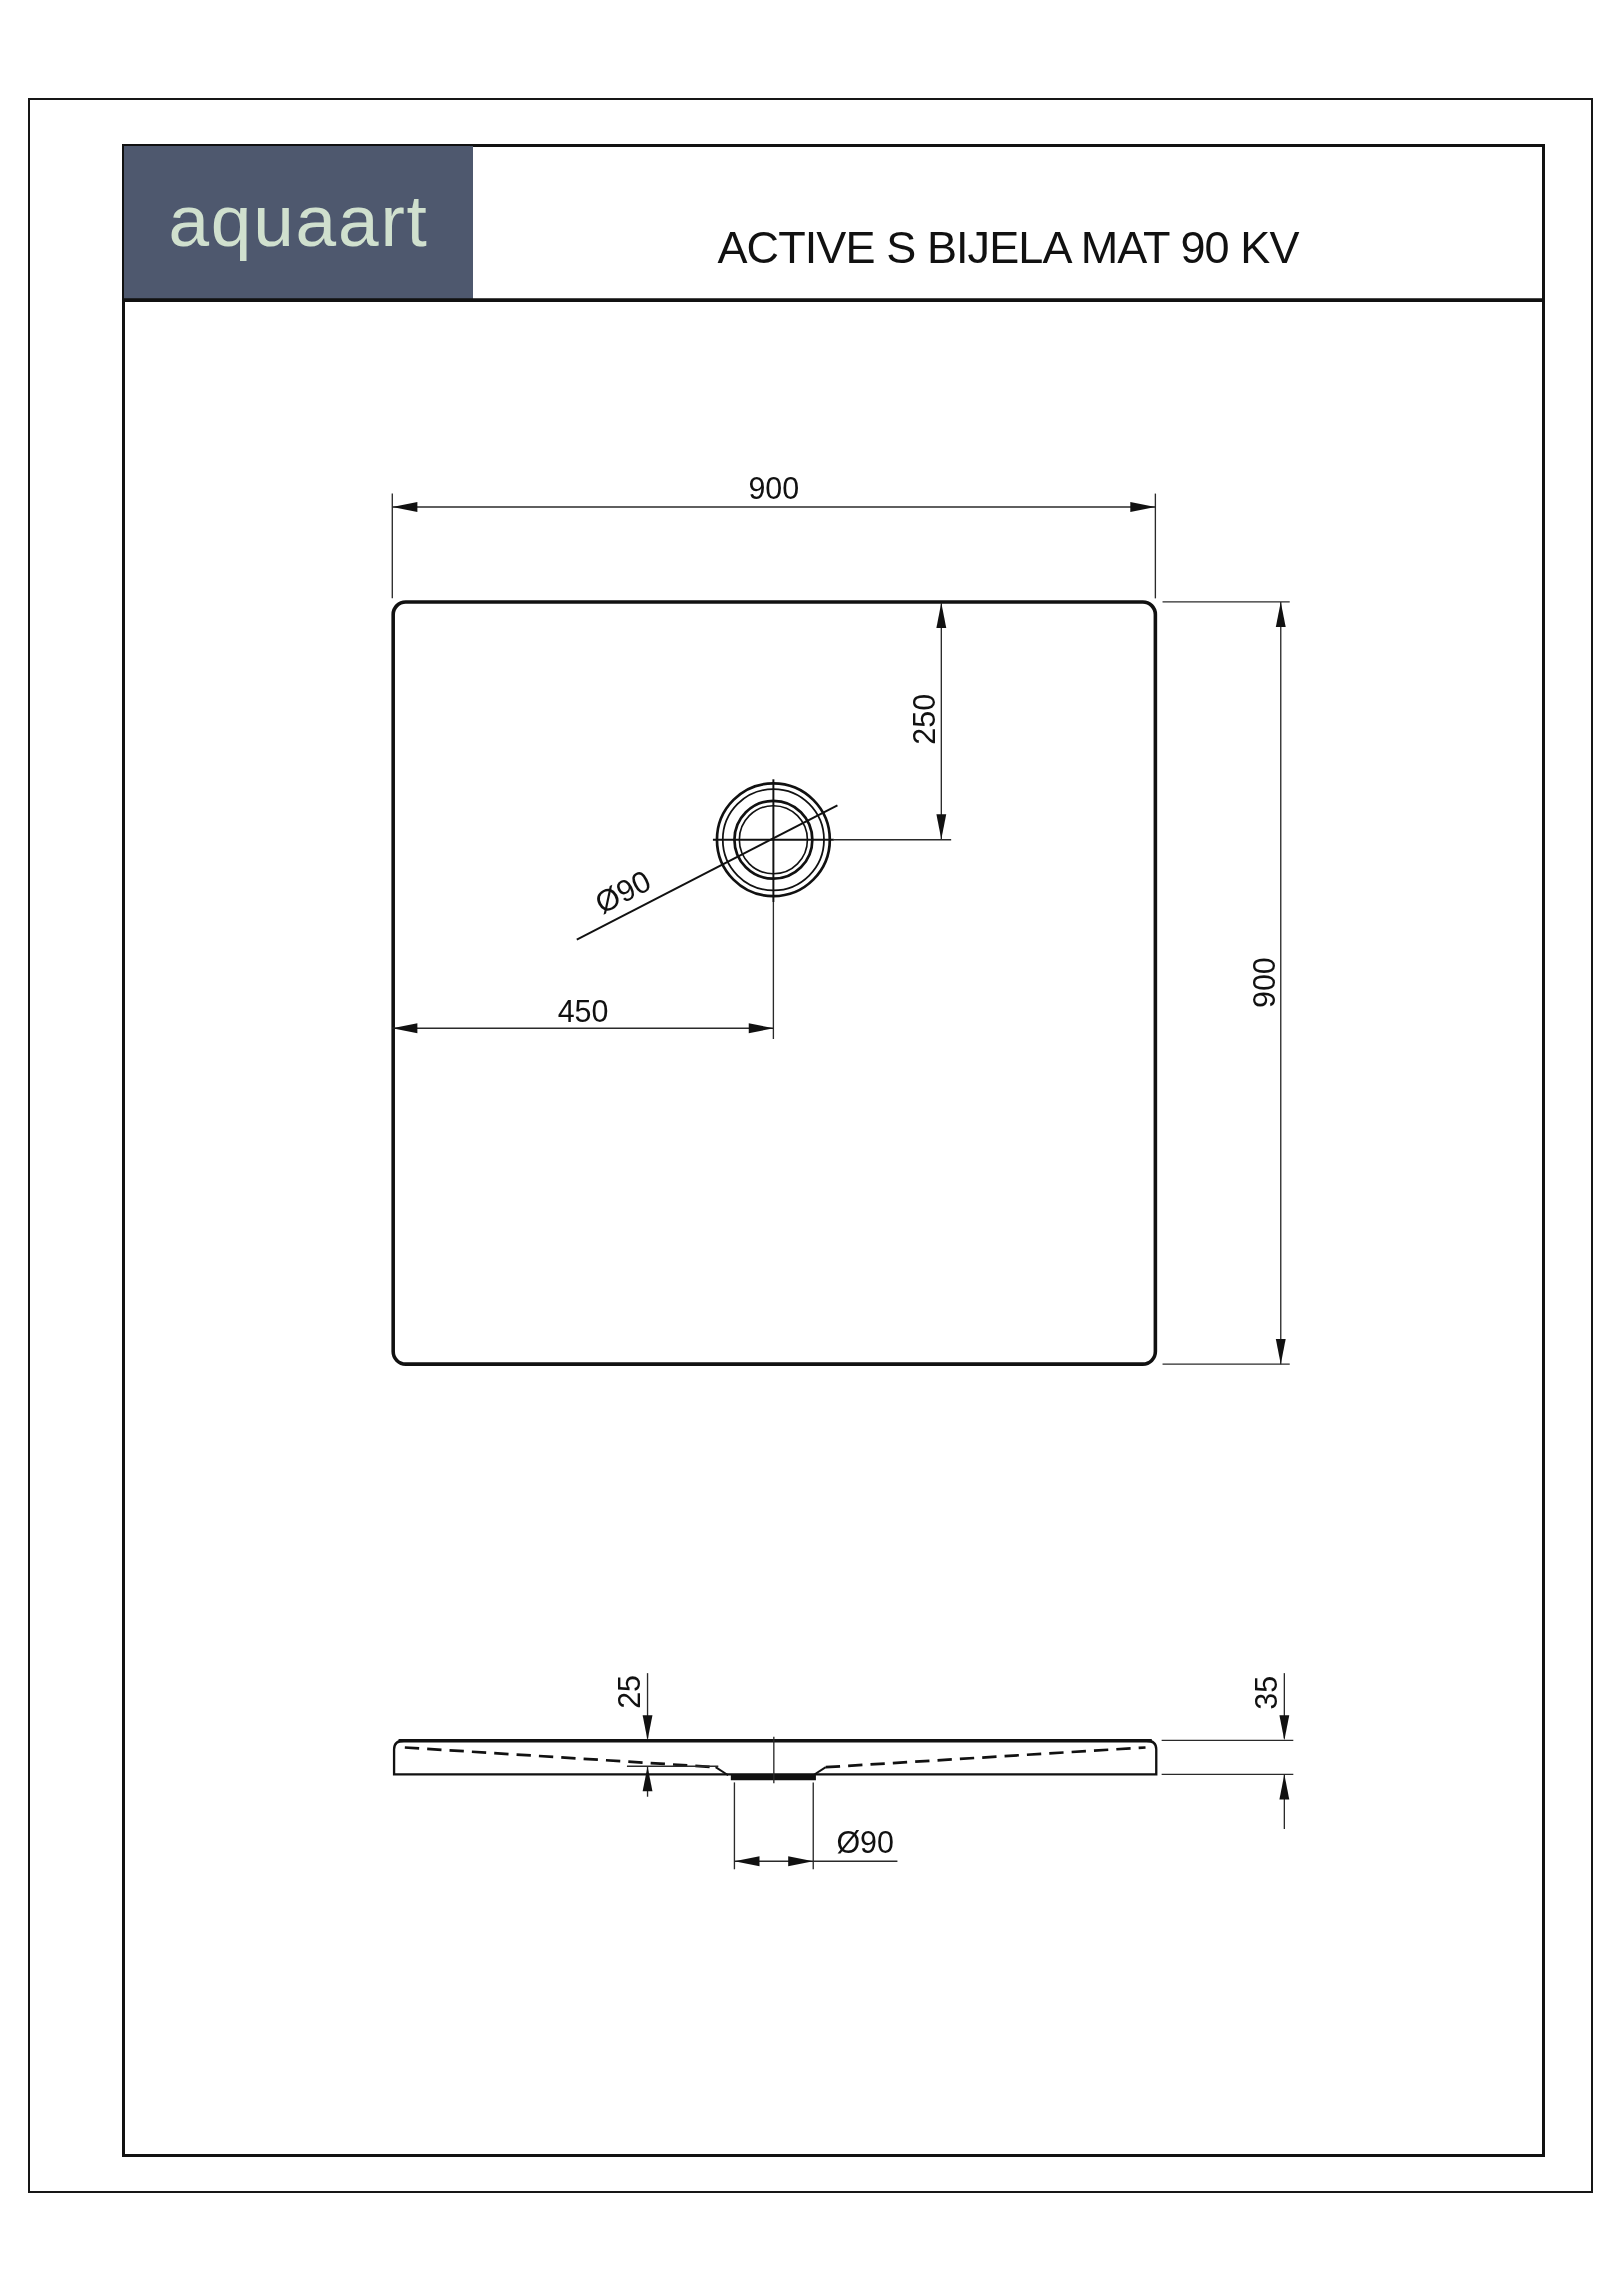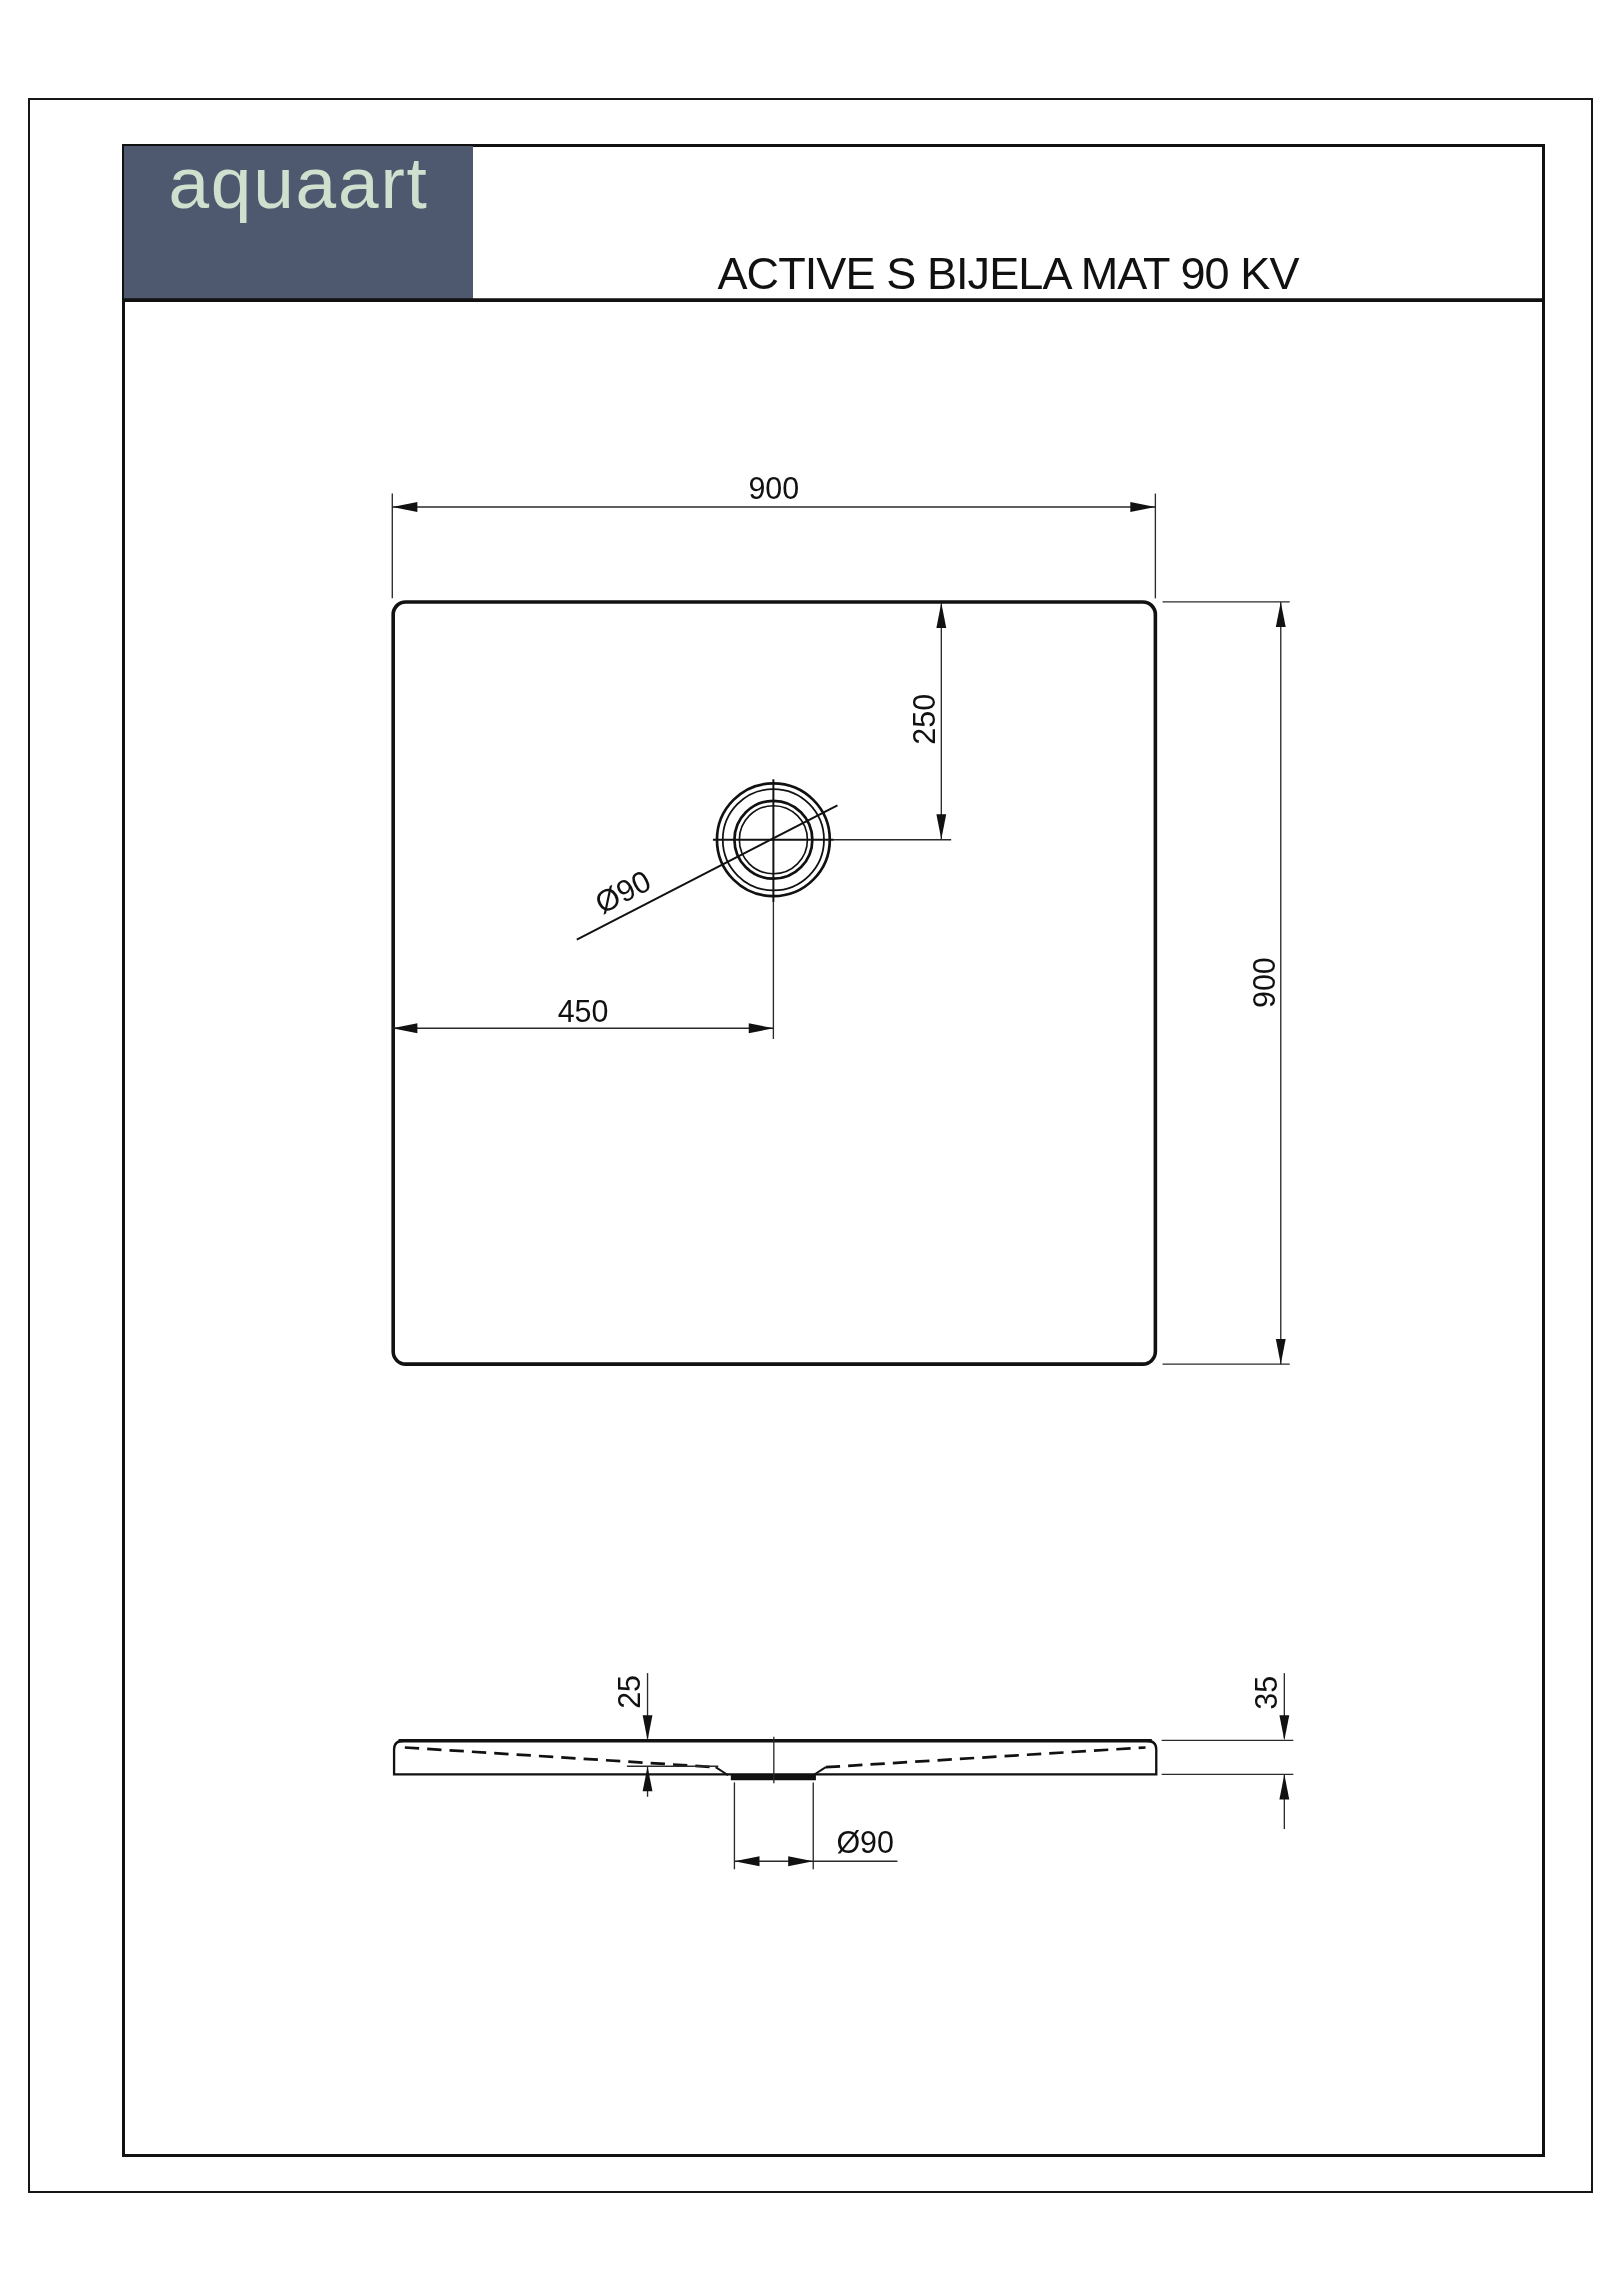--- a/index.html
+++ b/index.html
@@ -3,25 +3,25 @@
 <meta charset="utf-8">
 <style>
   html,body{margin:0;padding:0;background:#ffffff;}
   .page{position:relative;width:1622px;height:2293px;background:#ffffff;overflow:hidden;
         font-family:"Liberation Sans",sans-serif;}
   .outer-border{position:absolute;left:28px;top:98px;width:1565px;height:2095px;
         border:2.7px solid #161616;box-sizing:border-box;}
   .inner-frame{position:absolute;left:122px;top:144px;width:1423px;height:2013px;
         border:3.6px solid #111;box-sizing:border-box;}
   .logo-box{position:absolute;left:124px;top:146px;width:349px;height:154px;
-        background:#4e586e;display:flex;align-items:flex-start;justify-content:center;}
+        background:#4e586e;display:flex;align-items:center;justify-content:center;}
   .logo-text{color:#d0e0ce;font-size:73px;letter-spacing:1.8px;font-weight:400;
         font-family:"Liberation Sans",sans-serif;line-height:1;padding-bottom:5.4px;}
   .title-area{position:absolute;left:473px;top:146px;width:1070px;height:154px;
-        display:flex;align-items:flex-end;justify-content:center;}
+        display:flex;align-items:center;justify-content:center;}
   .title-text{margin-top:49px;color:#111;font-size:45px;letter-spacing:-0.9px;
         font-family:"Liberation Sans",sans-serif;white-space:nowrap;}
   svg.drawing{position:absolute;left:0;top:0;pointer-events:none;}
   .ln-thick{stroke:#111;stroke-width:4;fill:none;}
   .ln-med{stroke:#111;stroke-width:2.6;fill:none;}
   .ln-med2{stroke:#111;stroke-width:2.2;fill:none;}
   .ln-thin{stroke:#2a2a2a;stroke-width:1.5;fill:none;}
   .ln-dash{stroke:#111;stroke-width:3;fill:none;stroke-dasharray:16 9;}
   .arrow{fill:#111;stroke:none;}
   .dim-text{font-family:"Liberation Sans",sans-serif;font-size:34px;fill:#111;}

